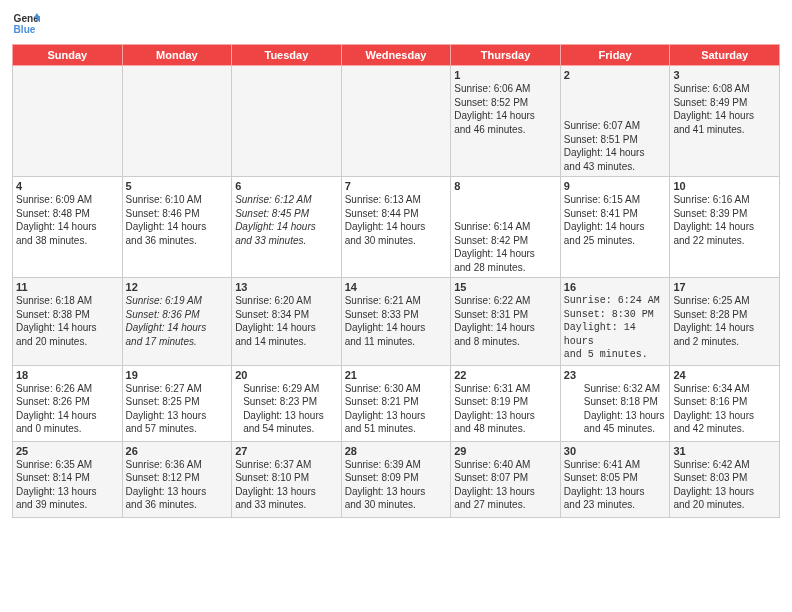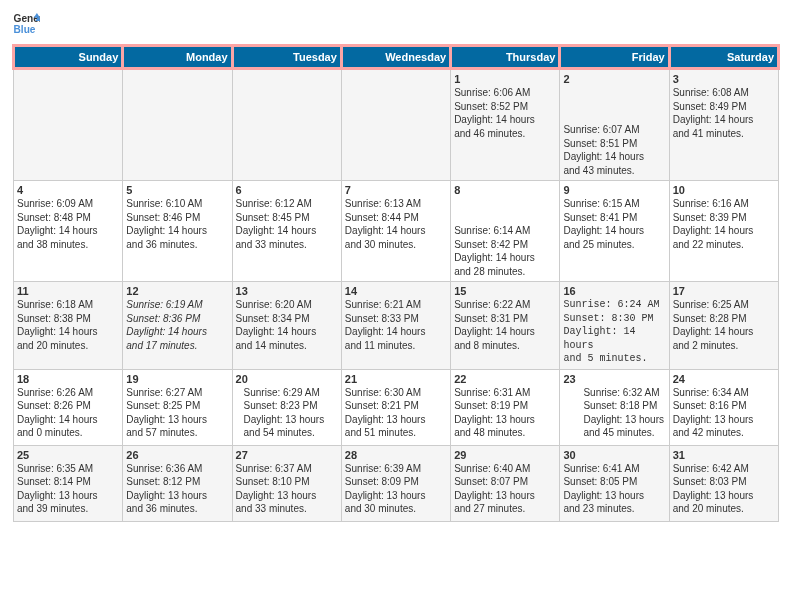--- a/index.html
+++ b/index.html
@@ -41,27 +41,27 @@
     .location {
       font-size: 13px;
       color: #555;
     }
     table {
       width: 100%;
       border-collapse: collapse;
       table-layout: fixed;
     }
     thead tr th {
-      background: #0369a1;
+      background: #ef4444;
       color: #fff;
       font-size: 11px;
       font-weight: bold;
       padding: 4px 3px;
-      text-align: right;
-      border: 3px solid #fca5a5;
+      text-align: center;
+      border: 1px solid #fca5a5;
     }
     tbody tr td {
       border: 1px solid #ccc;
       vertical-align: top;
       padding: 3px 3px;
       font-size: 9px;
       color: #333;
       height: 76px;
       background: #fff;
     }
@@ -152,21 +152,21 @@
           </td>
           <td>
             <span class="day-num">5</span>
             <div class="day-info" style="white-space: pre-line;">Sunrise: 6:10 AM
 Sunset: 8:46 PM
 Daylight: 14 hours
 and 36 minutes.</div>
           </td>
           <td>
             <span class="day-num">6</span>
-            <div class="day-info" style="white-space: pre-line;">Sunrise: 6:12 AM
+            <div class="day-info" style="white-space: pre-line; font-style: italic;">Sunrise: 6:12 AM
 Sunset: 8:45 PM
 Daylight: 14 hours
 and 33 minutes.</div>
           </td>
           <td>
             <span class="day-num">7</span>
             <div class="day-info" style="white-space: pre-line;">Sunrise: 6:13 AM
 Sunset: 8:44 PM
 Daylight: 14 hours
 and 30 minutes.</div>

